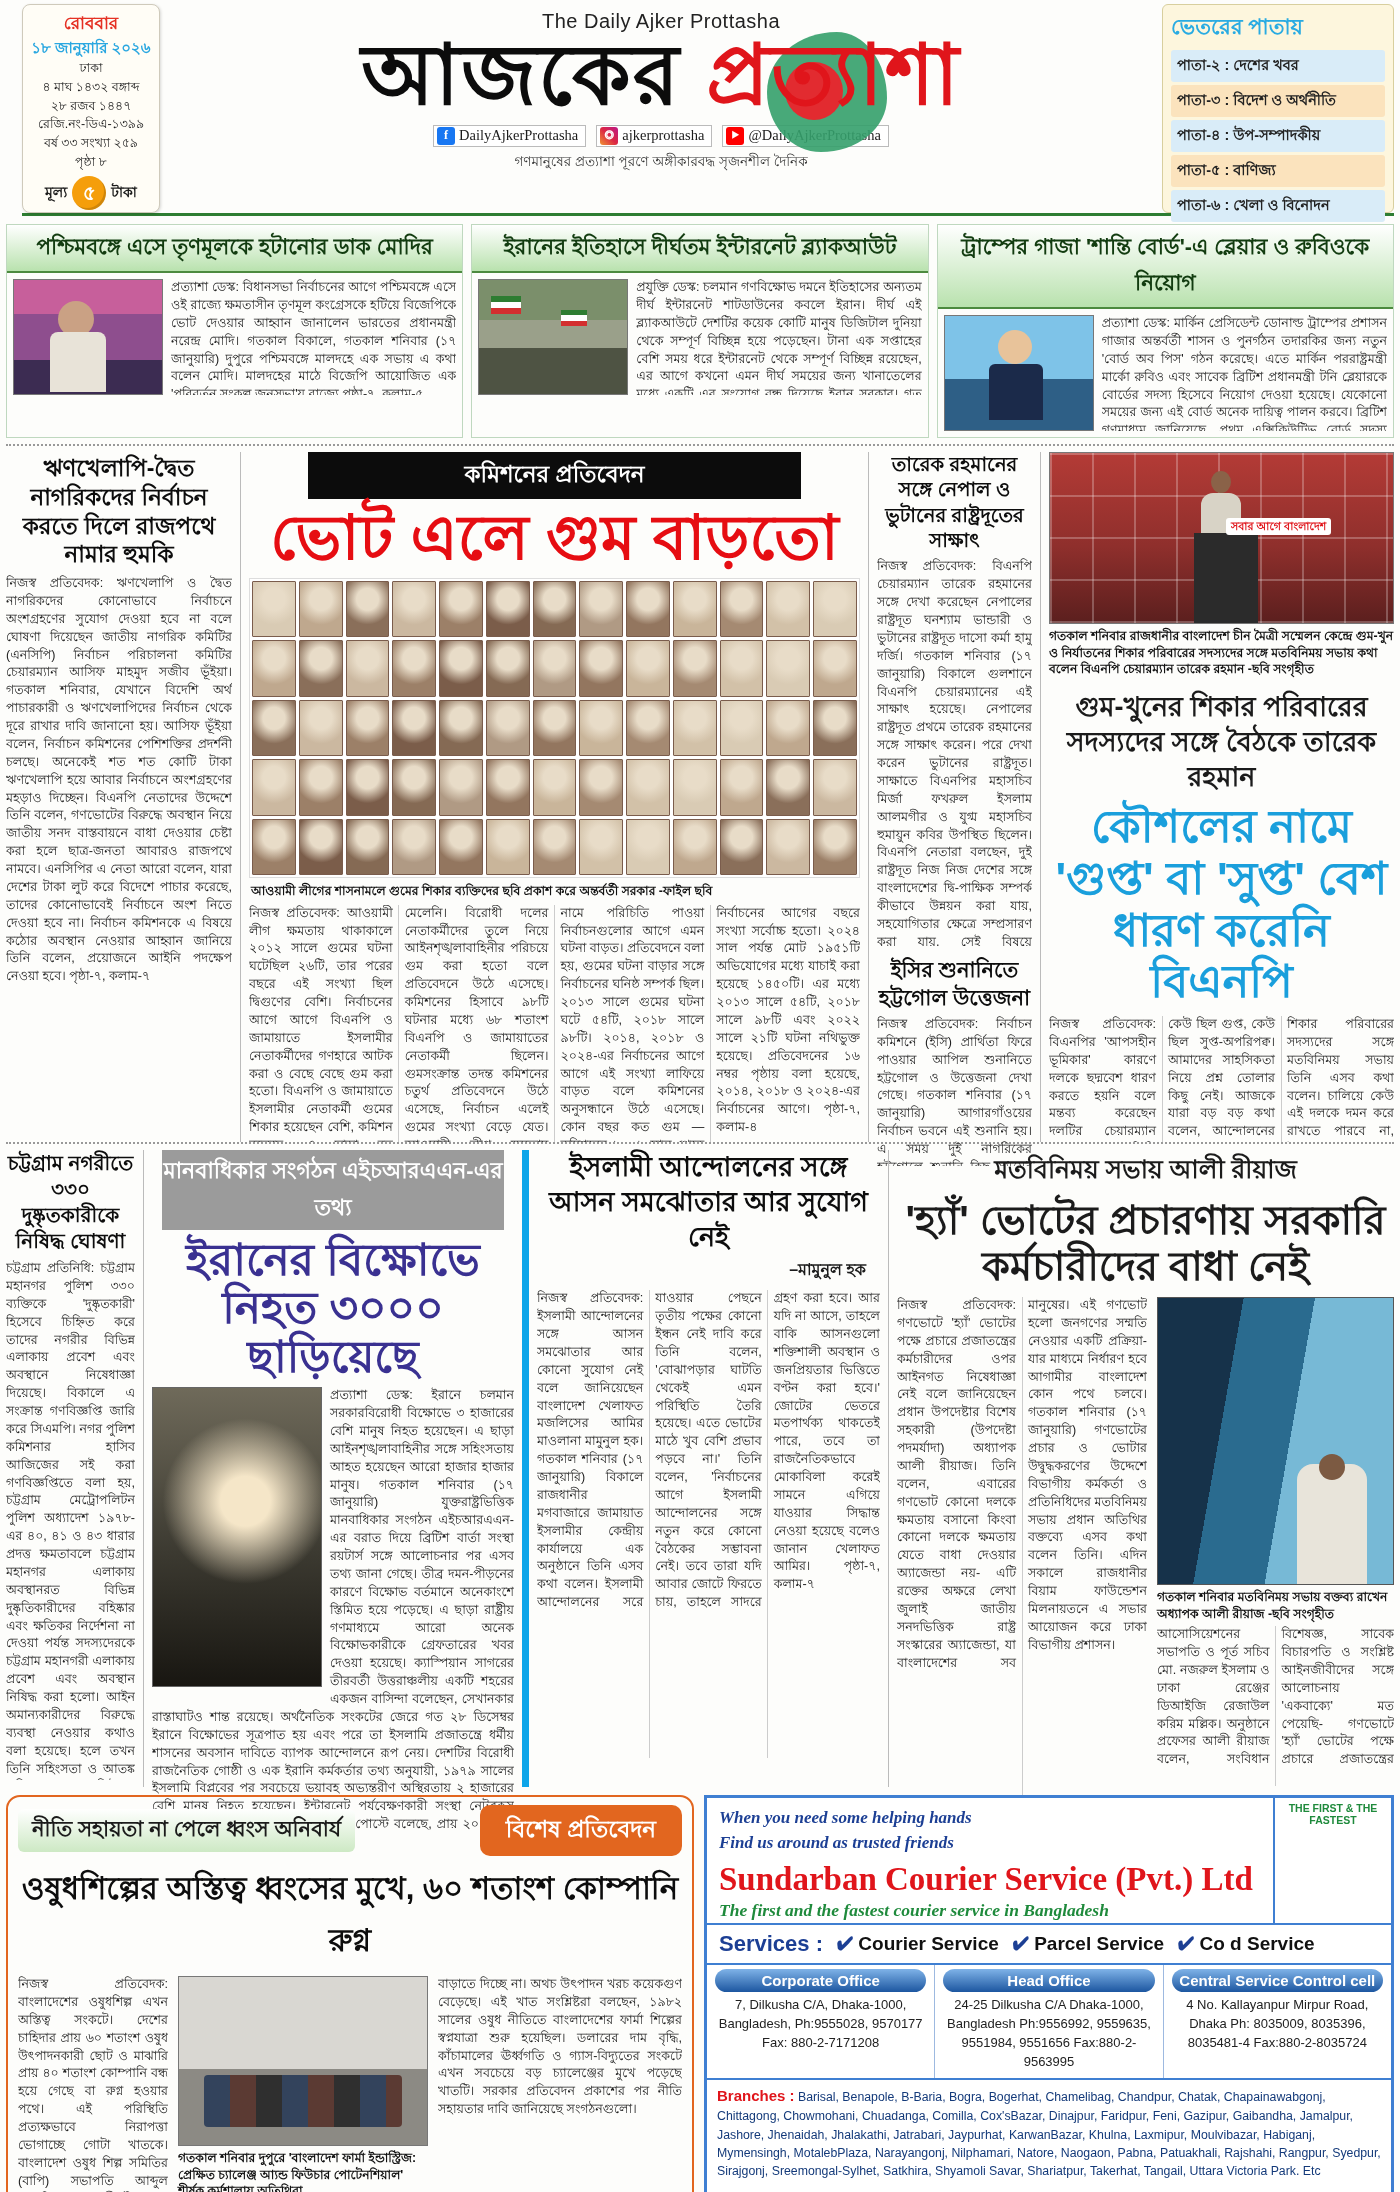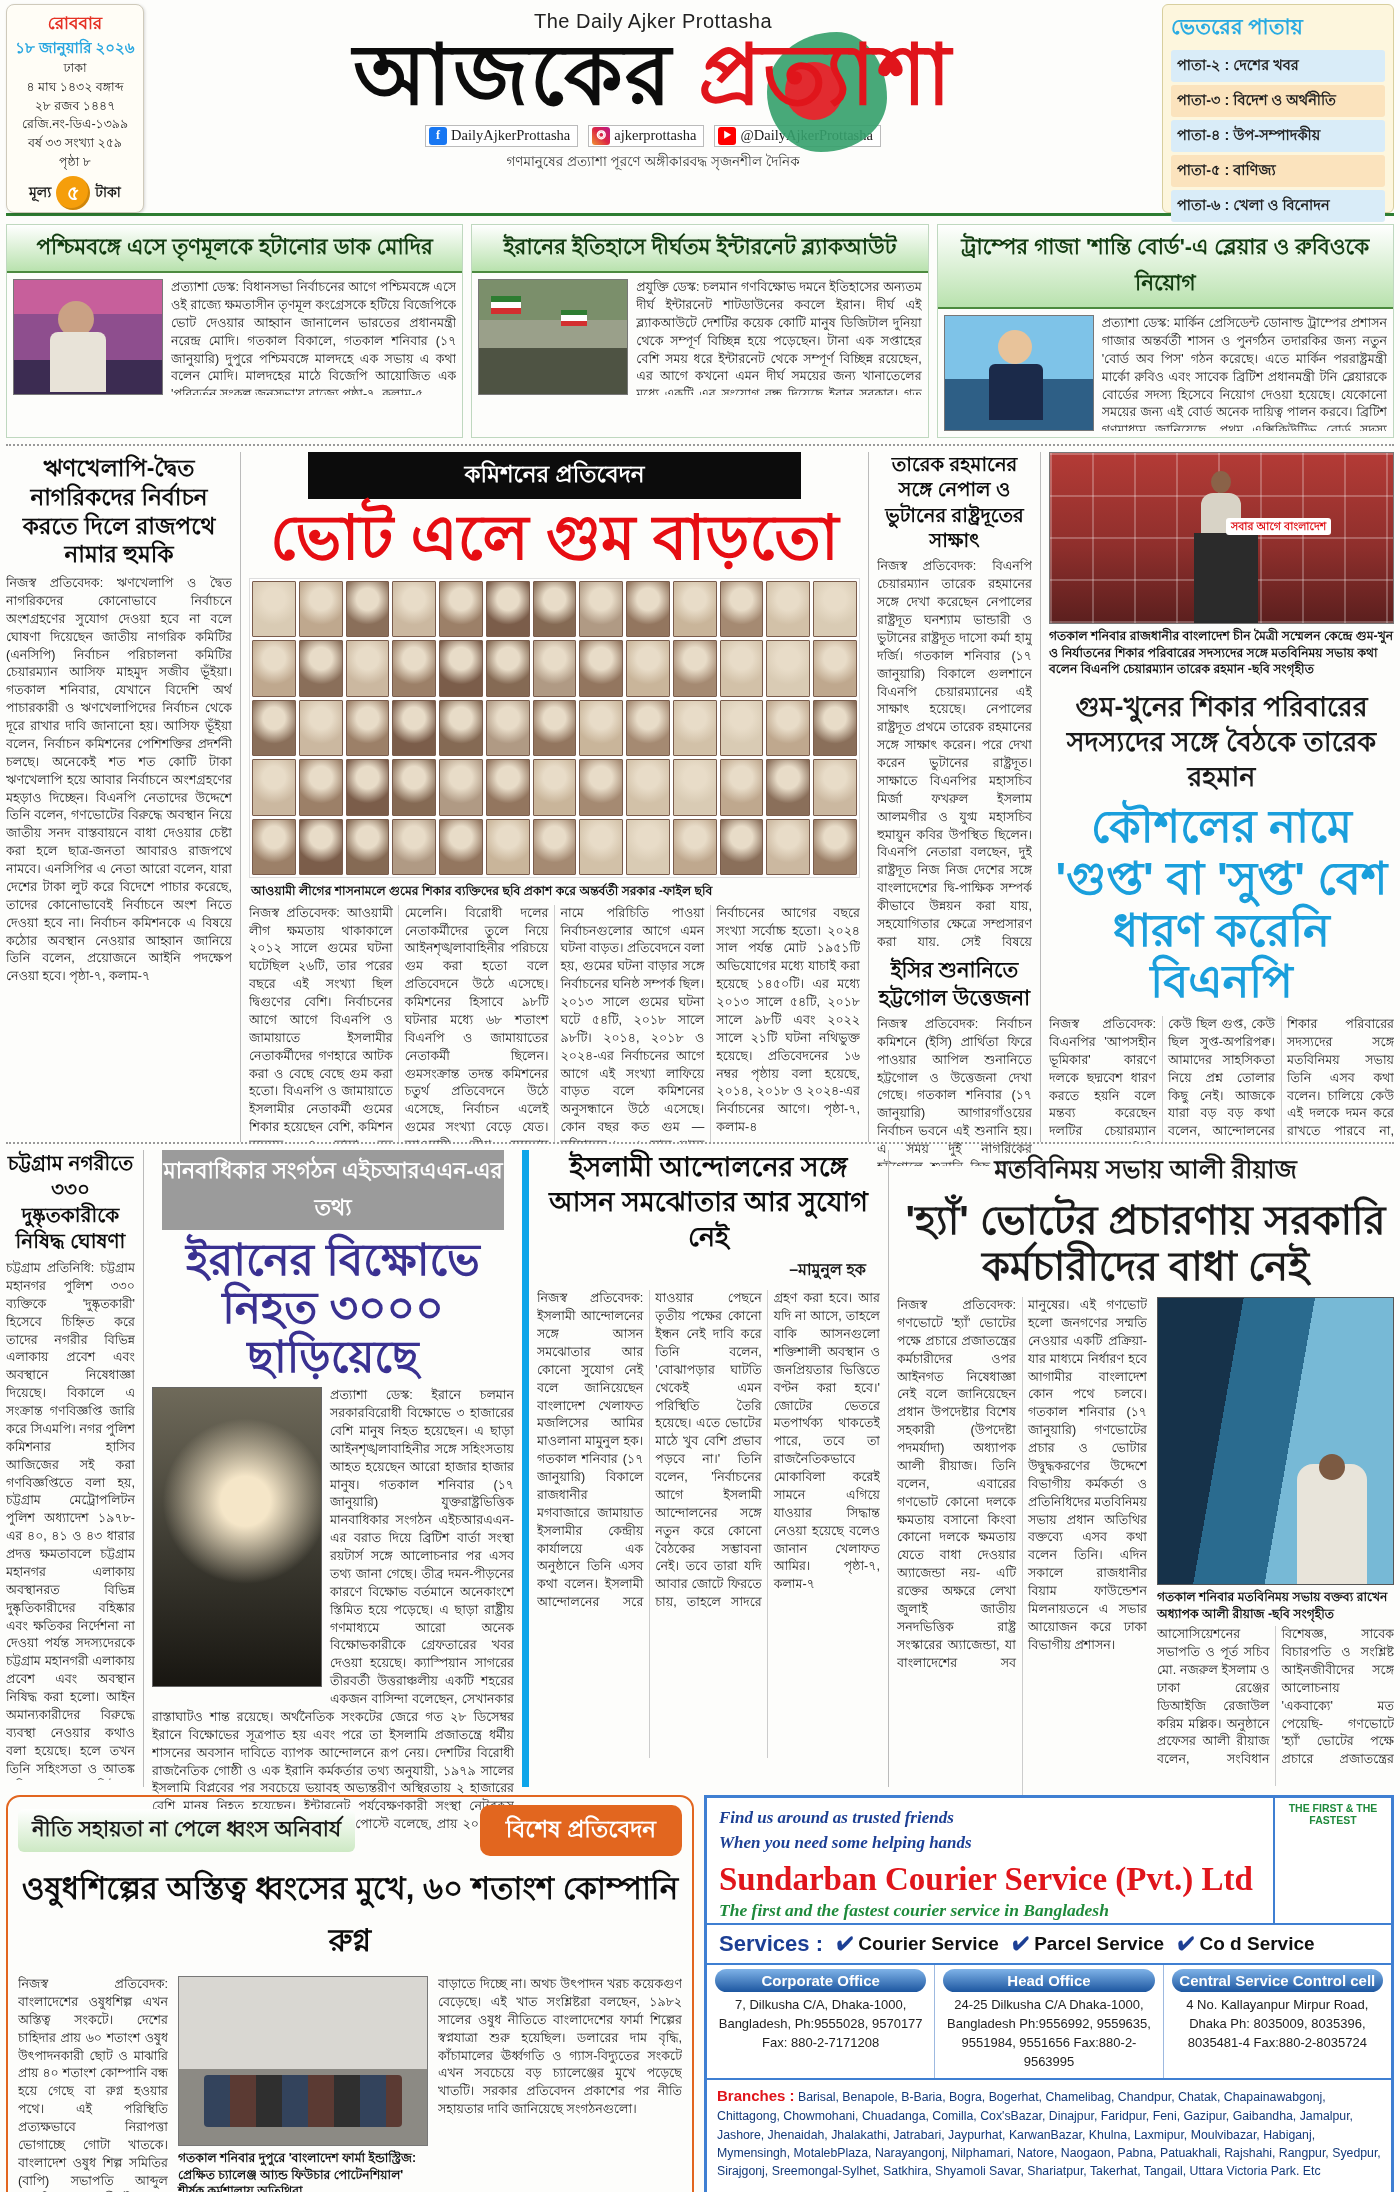--- a/index.html
+++ b/index.html
@@ -1,21 +1,21 @@
 <!DOCTYPE html>
 <html lang="bn"><head>
 <meta charset="utf-8">
 <style>
   * { margin:0; padding:0; box-sizing:border-box; }
   html,body { background:#e8e8e4; }
   body { font-family:"Liberation Sans", sans-serif; color:#1b1b1b; }
   .page { width:1400px; min-height:2192px; margin:0 auto; background:#fdfdfb; position:relative; padding:4px 6px; }
 
   
-  .header { display:flex; height:212px; border-bottom:3px solid #2e7d32; }
+  .header { display:flex; height:212px; border-bottom:3px solid #2e7d32;margin-left:16px; }
   .datebox { width:138px; border:1px solid #cfcabb; border-radius:8px; background:#fffdf6; padding:6px 4px; text-align:center; font-size:12.5px; line-height:1.5; box-shadow:1px 1px 3px rgba(0,0,0,.15); }
   .datebox .day { color:#e53124; font-weight:bold; font-size:17px; }
   .datebox .date { color:#2aa7e0; font-weight:bold; font-size:15px; }
   .pricebar { display:flex; align-items:center; justify-content:center; gap:5px; margin-top:4px; font-weight:bold; font-size:14px; }
   .price-circle { width:34px; height:34px; border-radius:50%; background:#f59e0b; color:#fff; font-size:20px; font-weight:bold; display:flex; align-items:center; justify-content:center; box-shadow:inset -2px -2px 0 rgba(0,0,0,.15); }
   .mastmid { flex:1; position:relative; text-align:center; }
   .eng-title { font-size:20px; color:#222; margin-top:6px; letter-spacing:.5px; }
   .bn-title { font-size:84px; font-weight:bold; line-height:1.02; letter-spacing:2px; }
   .bn-title .black { color:#0c0c0c; }
   .bn-title .red { color:#e0151b; position:relative; }
@@ -394,22 +394,22 @@
         </div>
         <div class="bodytext clip" style="flex:1;height:238px;">বাড়াতে দিচ্ছে না। অথচ উৎপাদন খরচ কয়েকগুণ বেড়েছে। এই খাত সংশ্লিষ্টরা বলছেন, ১৯৮২ সালের ওষুধ নীতিতে বাংলাদেশের ফার্মা শিল্পের স্বপ্নযাত্রা শুরু হয়েছিল। ডলারের দাম বৃদ্ধি, কাঁচামালের ঊর্ধ্বগতি ও গ্যাস-বিদ্যুতের সংকটে এখন সবচেয়ে বড় চ্যালেঞ্জের মুখে পড়েছে খাতটি। সরকার প্রতিবেদন প্রকাশের পর নীতি সহায়তার দাবি জানিয়েছে সংগঠনগুলো।</div>
       </div>
 
     </div>
 
     <div class="ad">
       <div class="ad-top">
         <div class="ad-top-left">
           <div class="ad-hands">
+            <div>When you need some helping hands</div>
             <div>Find us around as trusted friends</div>
-            <div>When you need some helping hands</div>
           </div>
           <div class="ad-name">Sundarban Courier Service (Pvt.) Ltd</div>
           <div class="ad-sub">The first and the fastest courier service in Bangladesh</div>
         </div>
         <div class="ad-logo">
           <div class="first">THE FIRST &amp; THE FASTEST</div>
         </div>
       </div>
       <div class="ad-services">
         <span class="slabel">Services :</span>

